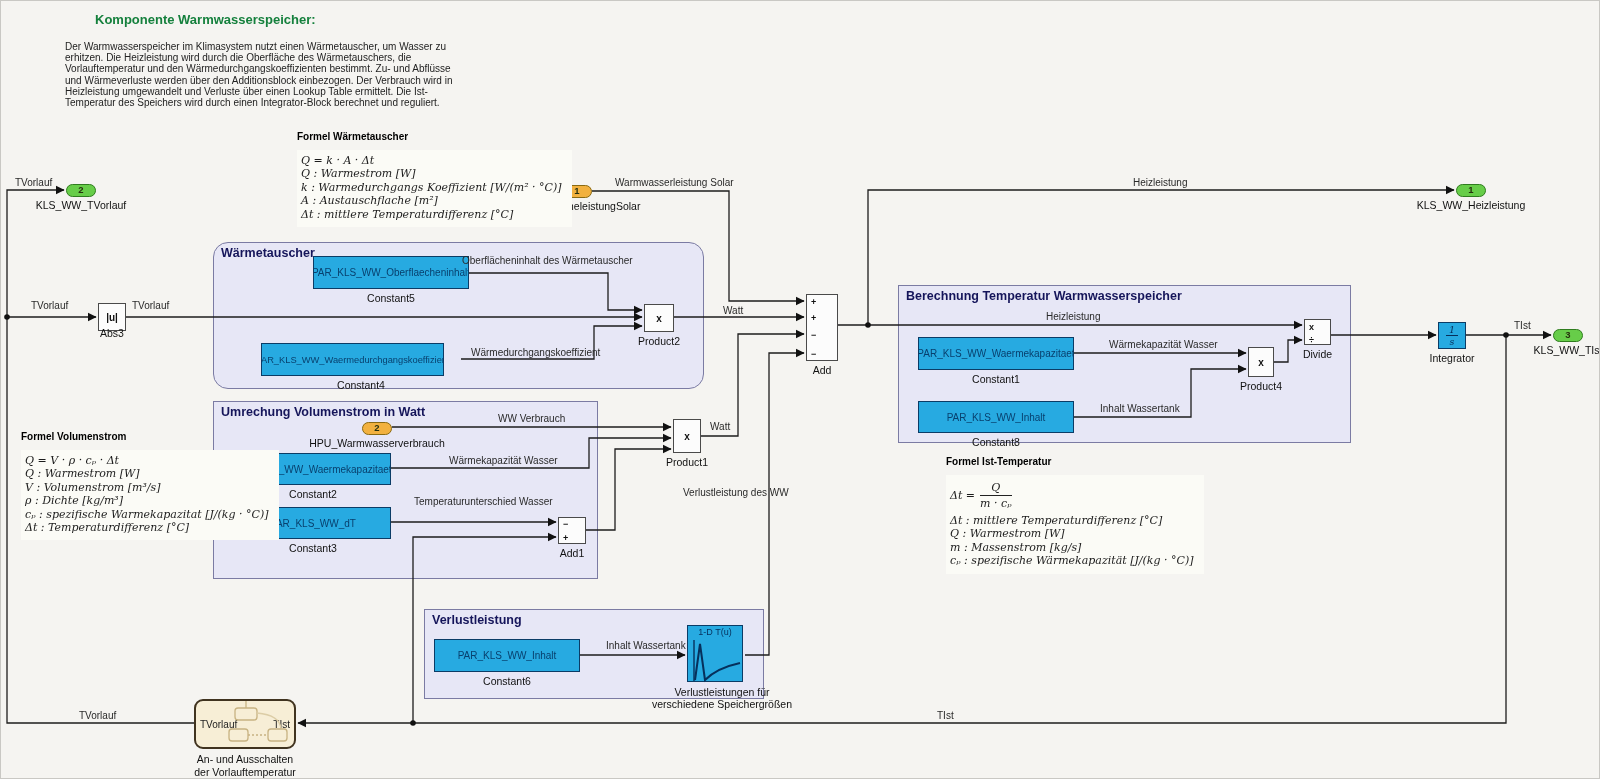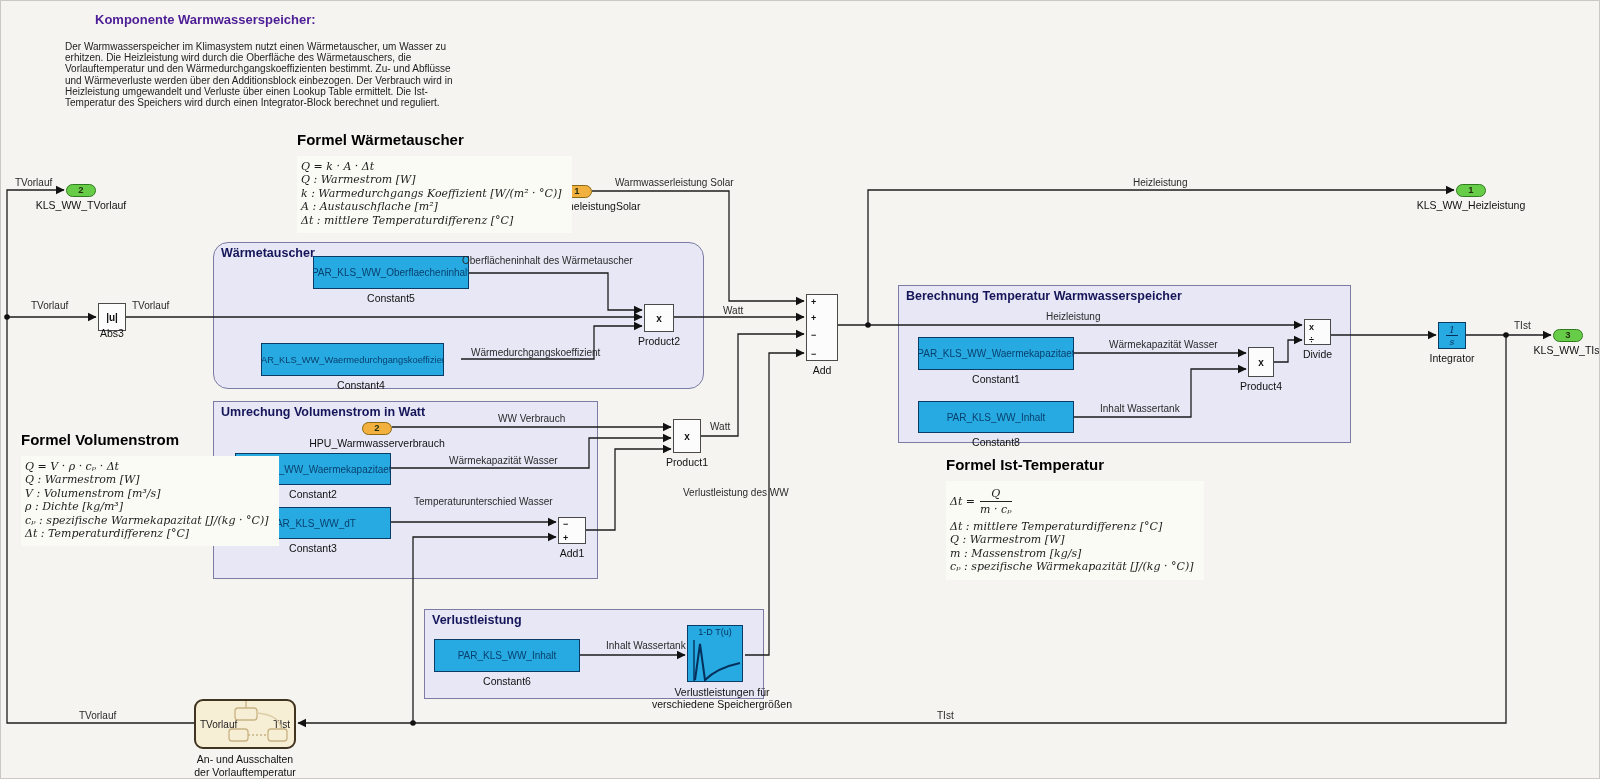--- a/index.html
+++ b/index.html
@@ -2,24 +2,24 @@
 <html><head>
 <meta charset="utf-8">
 <style>
   html,body{margin:0;padding:0;background:#e9e8e5;}
   #canvas{
     position:relative;width:1600px;height:779px;overflow:hidden;
     background:#f5f4f1;border:1px solid #c9c8c4;box-sizing:border-box;
     font-family:"Liberation Sans",sans-serif;
   }
   
-  .anno-title{position:absolute;left:64px;top:11px;font-size:13px;font-weight:bold;color:#4c1d95;padding-left:30px;}
+  .anno-title{position:absolute;left:64px;top:11px;font-size:13px;font-weight:bold;color:#15803d;padding-left:30px;}
   .anno-desc{position:absolute;left:64px;top:40px;font-size:10px;line-height:11.2px;color:#222;}
   .formula{position:absolute;}
-  .f-title{font-size:15px;font-weight:bold;color:#000;margin-bottom:8px;}
+  .f-title{font-size:10px;font-weight:bold;color:#000;margin-bottom:8px;}
   .f-lines{background:#fbfbf6;padding:4px 10px 6px 4px;width:max-content;}
   .f-line{font-family:"DejaVu Serif",serif;font-style:italic;font-size:11px;line-height:13.4px;color:#1c1c1c;white-space:nowrap;}
   .f-frac-row{font-family:"DejaVu Serif",serif;font-style:italic;font-size:11px;color:#1c1c1c;margin:2px 0 4px 0;display:flex;align-items:center;gap:5px;}
   .frac{display:inline-block;text-align:center;vertical-align:middle;}
   .frac .num{display:block;border-bottom:1px solid #222;padding:0 4px 1px 4px;}
   .frac .den{display:block;padding-top:1px;}
   
   .sub{position:absolute;background:#e7e7f6;border:1px solid #7b7ba3;box-sizing:border-box;}
   .sub .st{font-size:12.5px;font-weight:bold;color:#15155a;padding:3px 0 0 7px;white-space:nowrap;}
   

